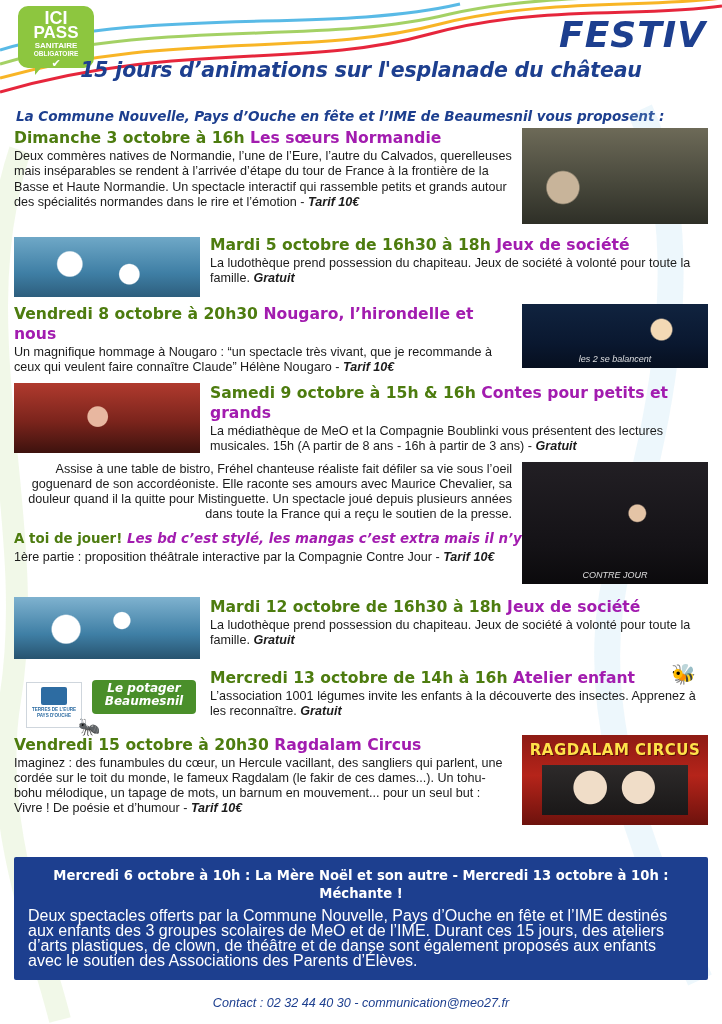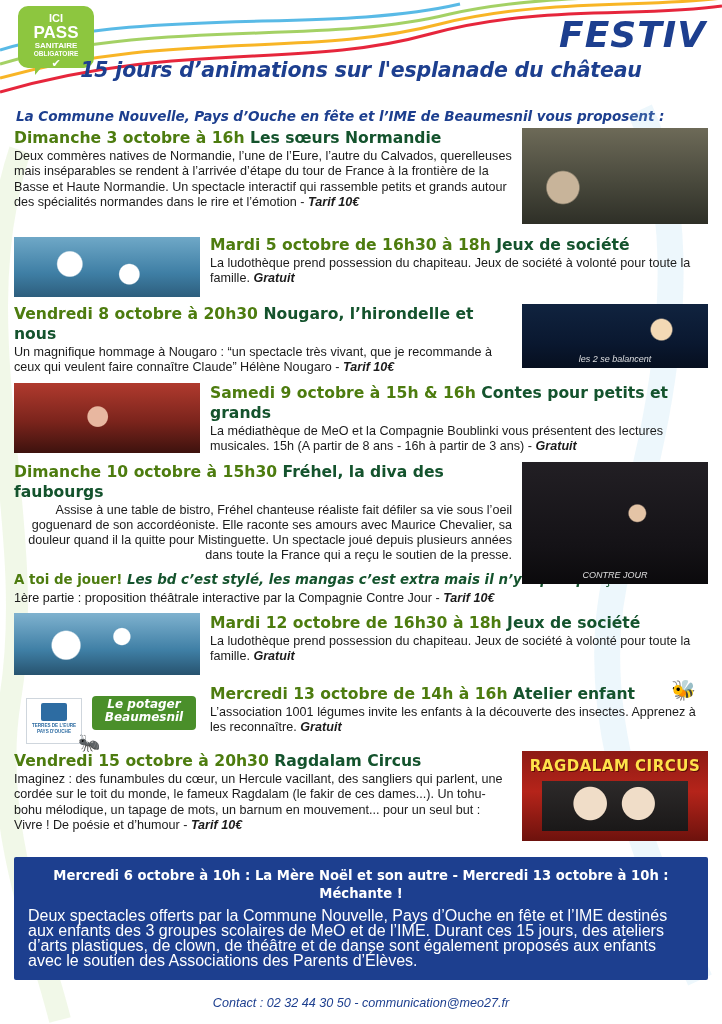--- a/index.html
+++ b/index.html
@@ -37,21 +37,21 @@
     width:76px; height:62px; border-radius:10px;
     background:#8dc63f; border:3px solid #8dc63f;
     color:#ffffff; text-align:center; padding-top:3px;
     position:relative;
   }
   .badge .bub:after{
     content:""; position:absolute; left:14px; bottom:-10px;
     border-width:12px 10px 0 0; border-style:solid;
     border-color:#8dc63f transparent transparent transparent;
   }
-  .badge .l1 { font-size:11px; font-weight:bold; line-height:12px; }
+  .badge .l1 { font-size:18px; font-weight:bold; line-height:12px; }
   .badge .l2 { font-size:17px; font-weight:bold; line-height:17px; }
   .badge .l3 { font-size:8px; font-weight:bold; line-height:9px; }
   .badge .l4 { font-size:6.5px; font-weight:bold; line-height:8px; }
   .badge .chk { font-size:11px; line-height:11px; }
 
   .subtitle {
     position:absolute; left:0; right:0; top:58px;
     text-align:center;
     font-family:"DejaVu Sans", sans-serif;
     font-weight:bold; font-style:italic;
@@ -73,21 +73,21 @@
   .evt .txt { }
   .evt.has-img-right .txt { padding-right:196px; }
   .evt.has-img-left .txt { padding-left:196px; }
   .evt .ttl {
     font-family:"DejaVu Sans", sans-serif;
     font-weight:bold; font-size:15.6px;
     line-height:20px;
     margin-bottom:1px;
   }
   .date { color:#4d7c0f; }
-  .name { color:#14532d; }
+  .name { color:#a21caf; }
   .evt .body {
     font-size:12.6px; line-height:15.3px;
     color:#1b1b1b;
     font-family:"Liberation Sans", sans-serif;
   }
   .tarif { font-weight:bold; font-style:italic; }
 
   .photo {
     position:absolute; top:0;
     width:186px; height:96px;
@@ -263,24 +263,20 @@
           <span>La médiathèque de MeO et la Compagnie Boublinki vous présentent des lectures musicales. 15h (A partir de 8 ans - 16h à partir de 3 ans) - </span><span class="tarif">Gratuit</span>
         </div>
       </div>
     </div>
 
     <div class="evt has-img-right" style="min-height:128px;">
       <div class="photo r ph5" style="height:122px;">
         <div class="cap">CONTRE JOUR</div>
       </div>
       <div class="txt">
-        <div class="ttl">
-          <span class="date">Dimanche 10 octobre à 15h30</span>
-          <span class="name">Fréhel, la diva des faubourgs</span>
-        </div>
         <div class="body" style="padding-right:0;text-align:right;">Assise à une table de bistro, Fréhel chanteuse réaliste fait défiler sa vie sous l’oeil goguenard de son accordéoniste. Elle raconte ses amours avec Maurice Chevalier, sa douleur quand il la quitte pour Mistinguette. Un spectacle joué depuis plusieurs années dans toute la France qui a reçu le soutien de la presse.</div>
       </div>
       <div class="txt" style="padding-right:0; margin-top:6px;">
         <div class="ttl" style="font-size:13.4px;">
           <span class="date">A toi de jouer!</span><span class="name" style="font-style:italic;"> Les bd c’est stylé, les mangas c’est extra mais il n’y a pas que ça!</span>
         </div>
         <div class="body">
           <span>1ère partie : proposition théâtrale interactive par la Compagnie Contre Jour - </span><span class="tarif">Tarif 10€</span>
         </div>
       </div>
@@ -338,14 +334,14 @@
 
   </div>
 
   <div class="bluebox">
     <div class="bline">
       <span class="d">Mercredi 6 octobre à 10h : </span><span class="w">La Mère Noël et son autre</span><span> - </span><span class="d">Mercredi 13 octobre à 10h : </span><span class="w">Méchante !</span>
     </div>
     <div class="btxt">Deux spectacles offerts par la Commune Nouvelle, Pays d’Ouche en fête et l’IME destinés aux enfants des 3 groupes scolaires de MeO et de l’IME. Durant ces 15 jours, des ateliers d’arts plastiques, de clown, de théâtre et de danse sont également proposés aux enfants avec le soutien des Associations des Parents d’Élèves.</div>
   </div>
 
-  <div class="contact">Contact : 02 32 44 30 50 - communication@meo27.fr</div>
+  <div class="contact">Contact : 02 32 44 40 30 - communication@meo27.fr</div>
 </div>
 
 </body></html>

